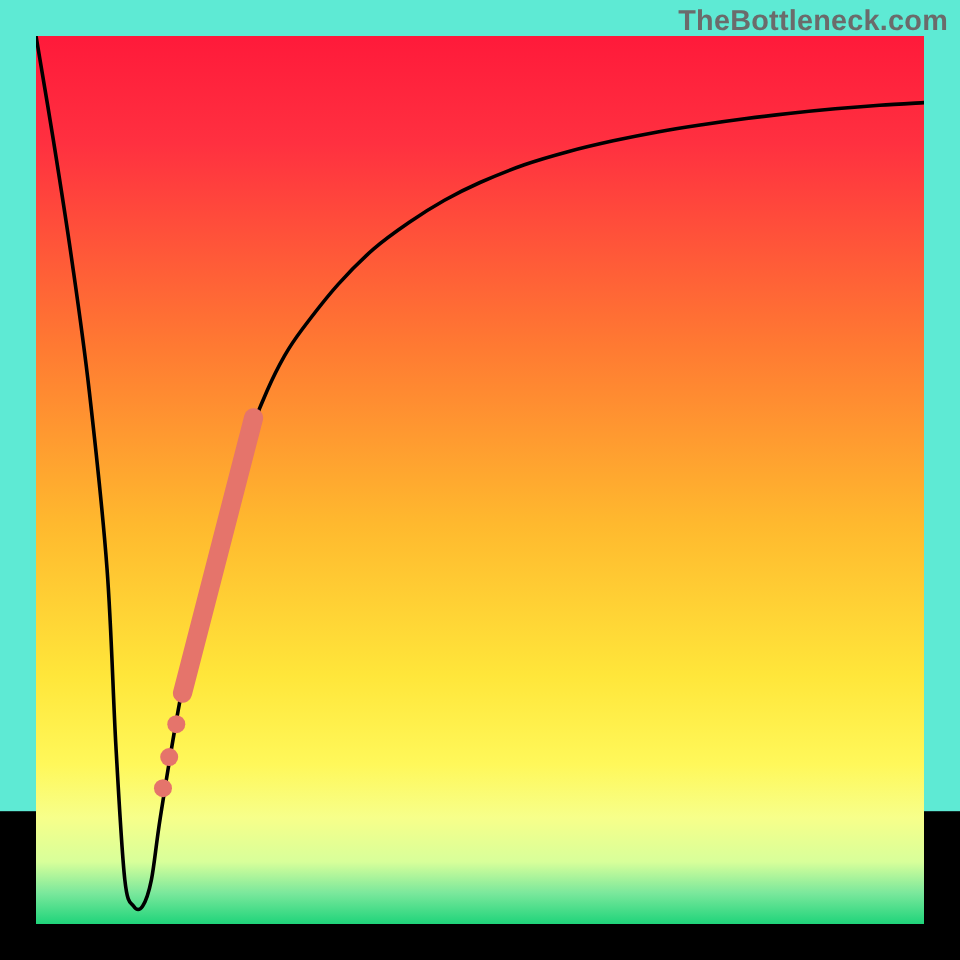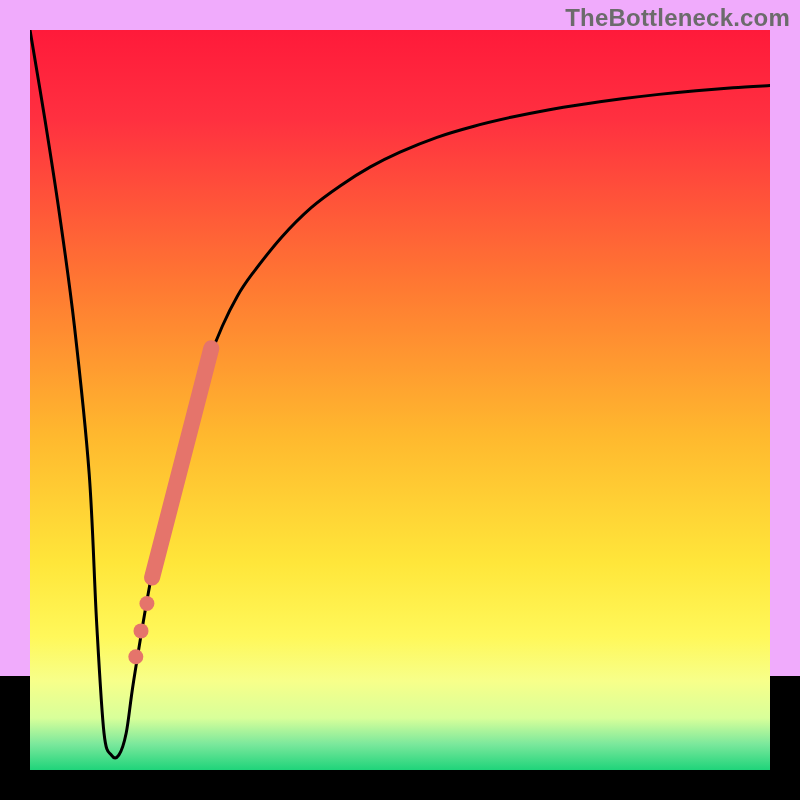--- a/index.html
+++ b/index.html
@@ -9,21 +9,21 @@
     height: 800px;
     background: #000;
     overflow: hidden;
   }
   .frame {
     position: absolute;
     left: 0;
     top: 0;
     width: 800px;
     height: 676px;
-    background: #f0abfc;
+    background: #5eead4;
   }
   .plot {
     position: absolute;
     left: 30px;
     top: 30px;
     width: 740px;
     height: 740px;
     overflow: hidden;
   }
   .plot svg {

